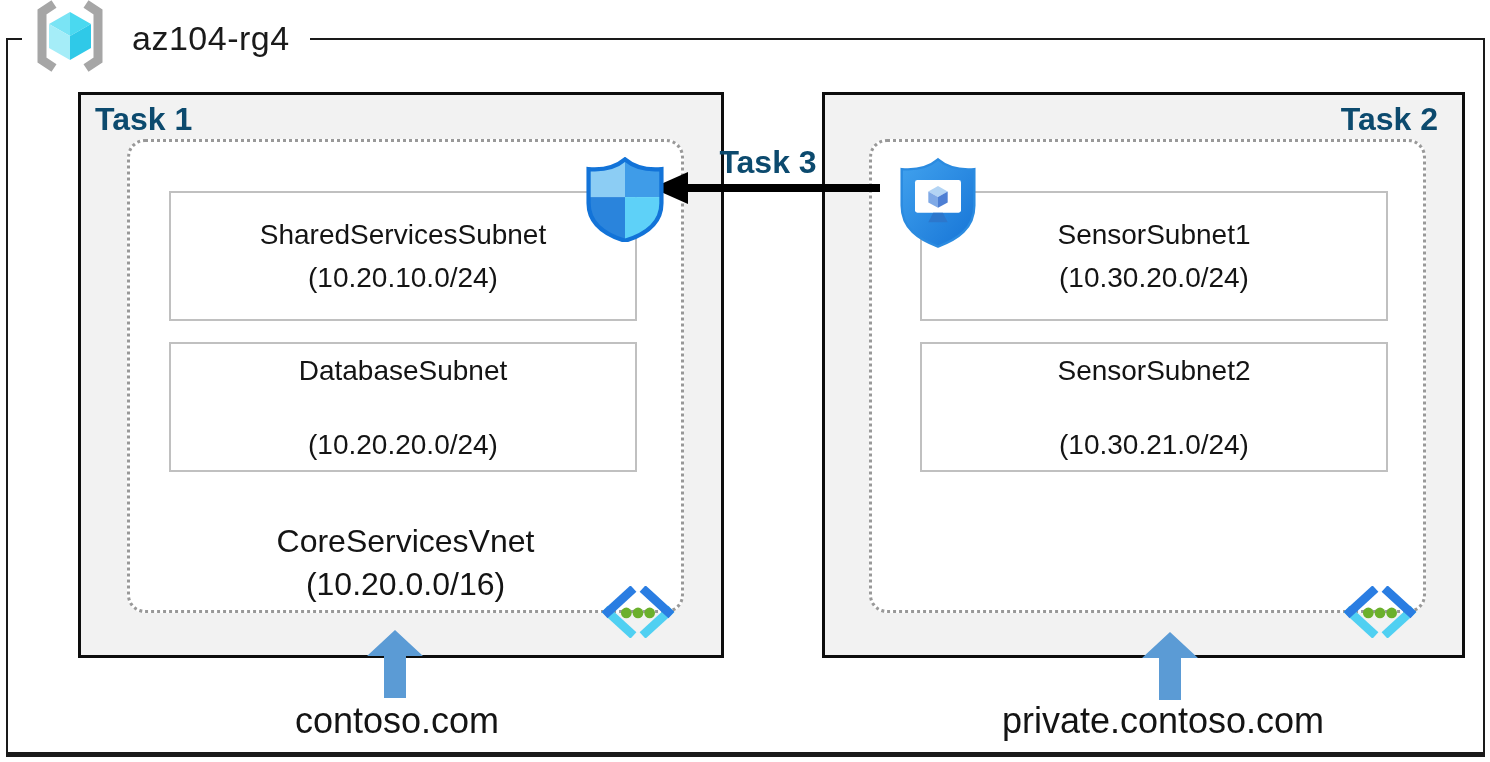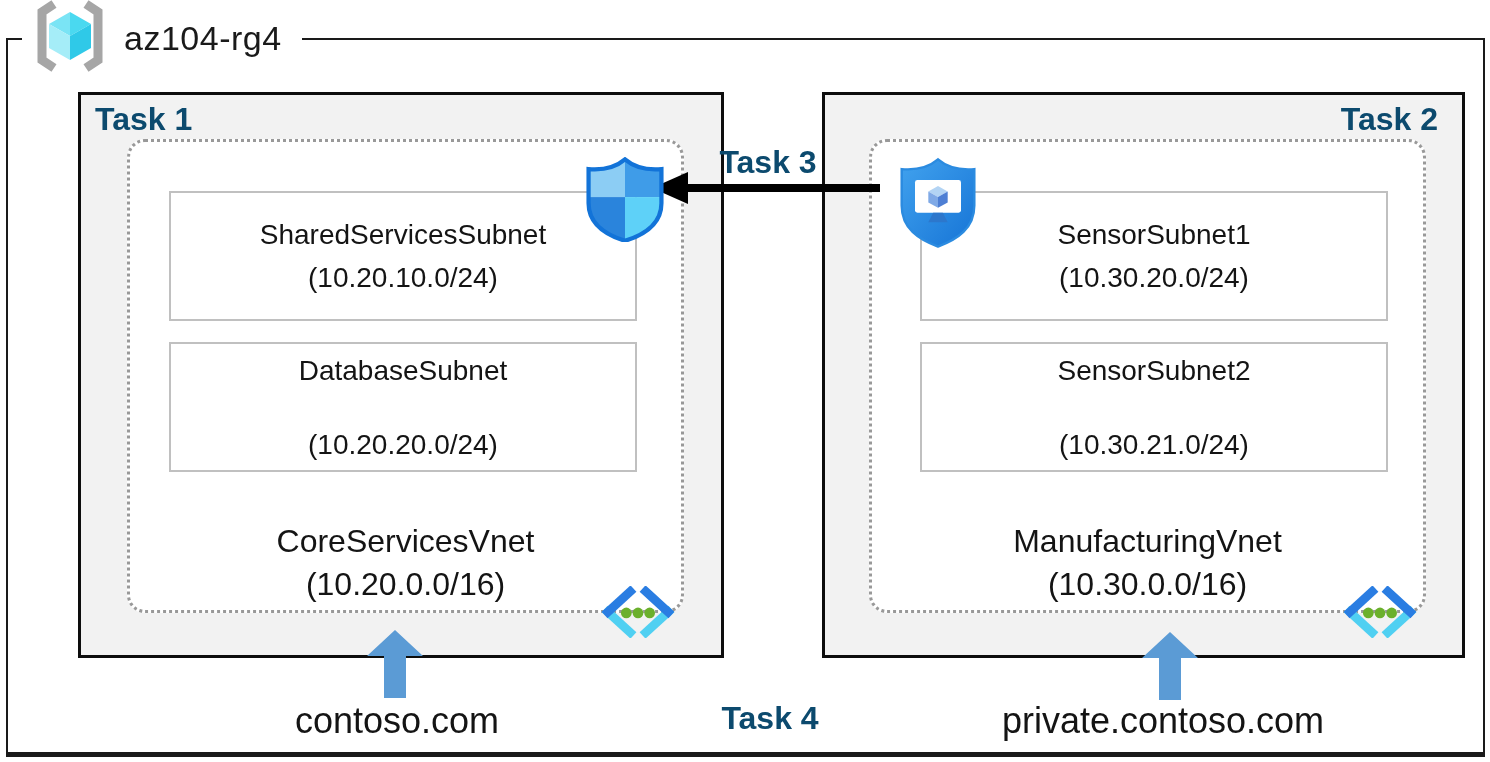--- a/index.html
+++ b/index.html
@@ -7,21 +7,21 @@
     position:relative;width:1490px;height:762px;background:#fff;
     font-family:"Liberation Sans",sans-serif;color:#111;overflow:hidden;
   }
   
   .rg-border{
     position:absolute;left:6px;top:38px;width:1475px;height:712px;
     border:2px solid #1a1a1a;border-bottom-width:5px;z-index:1;
   }
   .rg-header{
     position:absolute;left:22px;top:0;height:76px;z-index:2;background:#fff;
-    display:flex;align-items:center;gap:16px;padding:0 20px 0 10px;
+    display:flex;align-items:center;gap:24px;padding:0 20px 0 10px;
   }
   .rg-name{font-size:34px;color:#1a1a1a;letter-spacing:0.5px;}
   
   .task-box{
     position:absolute;top:92px;height:566px;background:#F2F2F2;
     border:3px solid #0d0d0d;box-sizing:border-box;z-index:1;
   }
   .task1{left:78px;width:646px;}
   .task2{left:822px;width:643px;}
   .task-label{
@@ -118,24 +118,20 @@
   <div class="task-box task2">
     <div class="task-label task2-label">Task 2</div>
     <div class="vnet-box right">
       <div class="subnet-box sub1" style="left:48px;">
         <div>SensorSubnet1</div>
         <div>(10.30.20.0/24)</div>
       </div>
       <div class="subnet-box sub2" style="left:48px;">
         <div>SensorSubnet2</div>
         <div>(10.30.21.0/24)</div>
-      </div>
-      <div class="vnet-label">
-        <div>ManufacturingVnet</div>
-        <div>(10.30.0.0/16)</div>
       </div>
       <span class="vnet-icon">
         <svg width="74" height="52" viewBox="0 0 76 52">
           <path d="M7 26 L30 47" stroke="#50D0F2" stroke-width="9" stroke-linecap="square" fill="none"></path>
           <path d="M30 5 L7 26" stroke="#2A7DE2" stroke-width="9" stroke-linecap="square" fill="none"></path>
           <path d="M69 26 L46 47" stroke="#50D0F2" stroke-width="9" stroke-linecap="square" fill="none"></path>
           <path d="M46 5 L69 26" stroke="#2A7DE2" stroke-width="9" stroke-linecap="square" fill="none"></path>
           <circle cx="26" cy="27" r="5.5" fill="#6BB02C"></circle>
           <circle cx="38" cy="27" r="5.5" fill="#6BB02C"></circle>
           <circle cx="50" cy="27" r="5.5" fill="#6BB02C"></circle>
@@ -180,21 +176,20 @@
       </defs>
       <path d="M32 2 C39 8 50 11 62 10 L62 40 C62 59 48 68 32 74 C16 68 2 59 2 40 L2 10 C14 11 25 8 32 2 Z" fill="url(#bastg)" stroke="#2B8BE0" stroke-width="2"></path>
       <rect x="13" y="19" width="38" height="27" rx="2" fill="#fff"></rect>
       <polygon points="32,24 40,28.5 32,33 24,28.5" fill="#B3D4F4"></polygon>
       <polygon points="24,28.5 32,33 32,42 24,37.5" fill="#7FA9E6"></polygon>
       <polygon points="40,28.5 32,33 32,42 40,37.5" fill="#4E7FD4"></polygon>
       <polygon points="28,46 36,46 40,54 24,54" fill="#2C77CC"></polygon>
     </svg>
   </span>
 
-  <div class="task-label task4-label">Task 4</div>
 
   <span class="up-arrow left">
     <svg width="56" height="68" viewBox="0 0 56 68">
       <polygon points="28,0 56,26 39,26 39,68 17,68 17,26 0,26" fill="#5B9BD5"></polygon>
     </svg>
   </span>
   <div class="dns-label left">contoso.com</div>
 
   <span class="up-arrow right">
     <svg width="56" height="68" viewBox="0 0 56 68">

